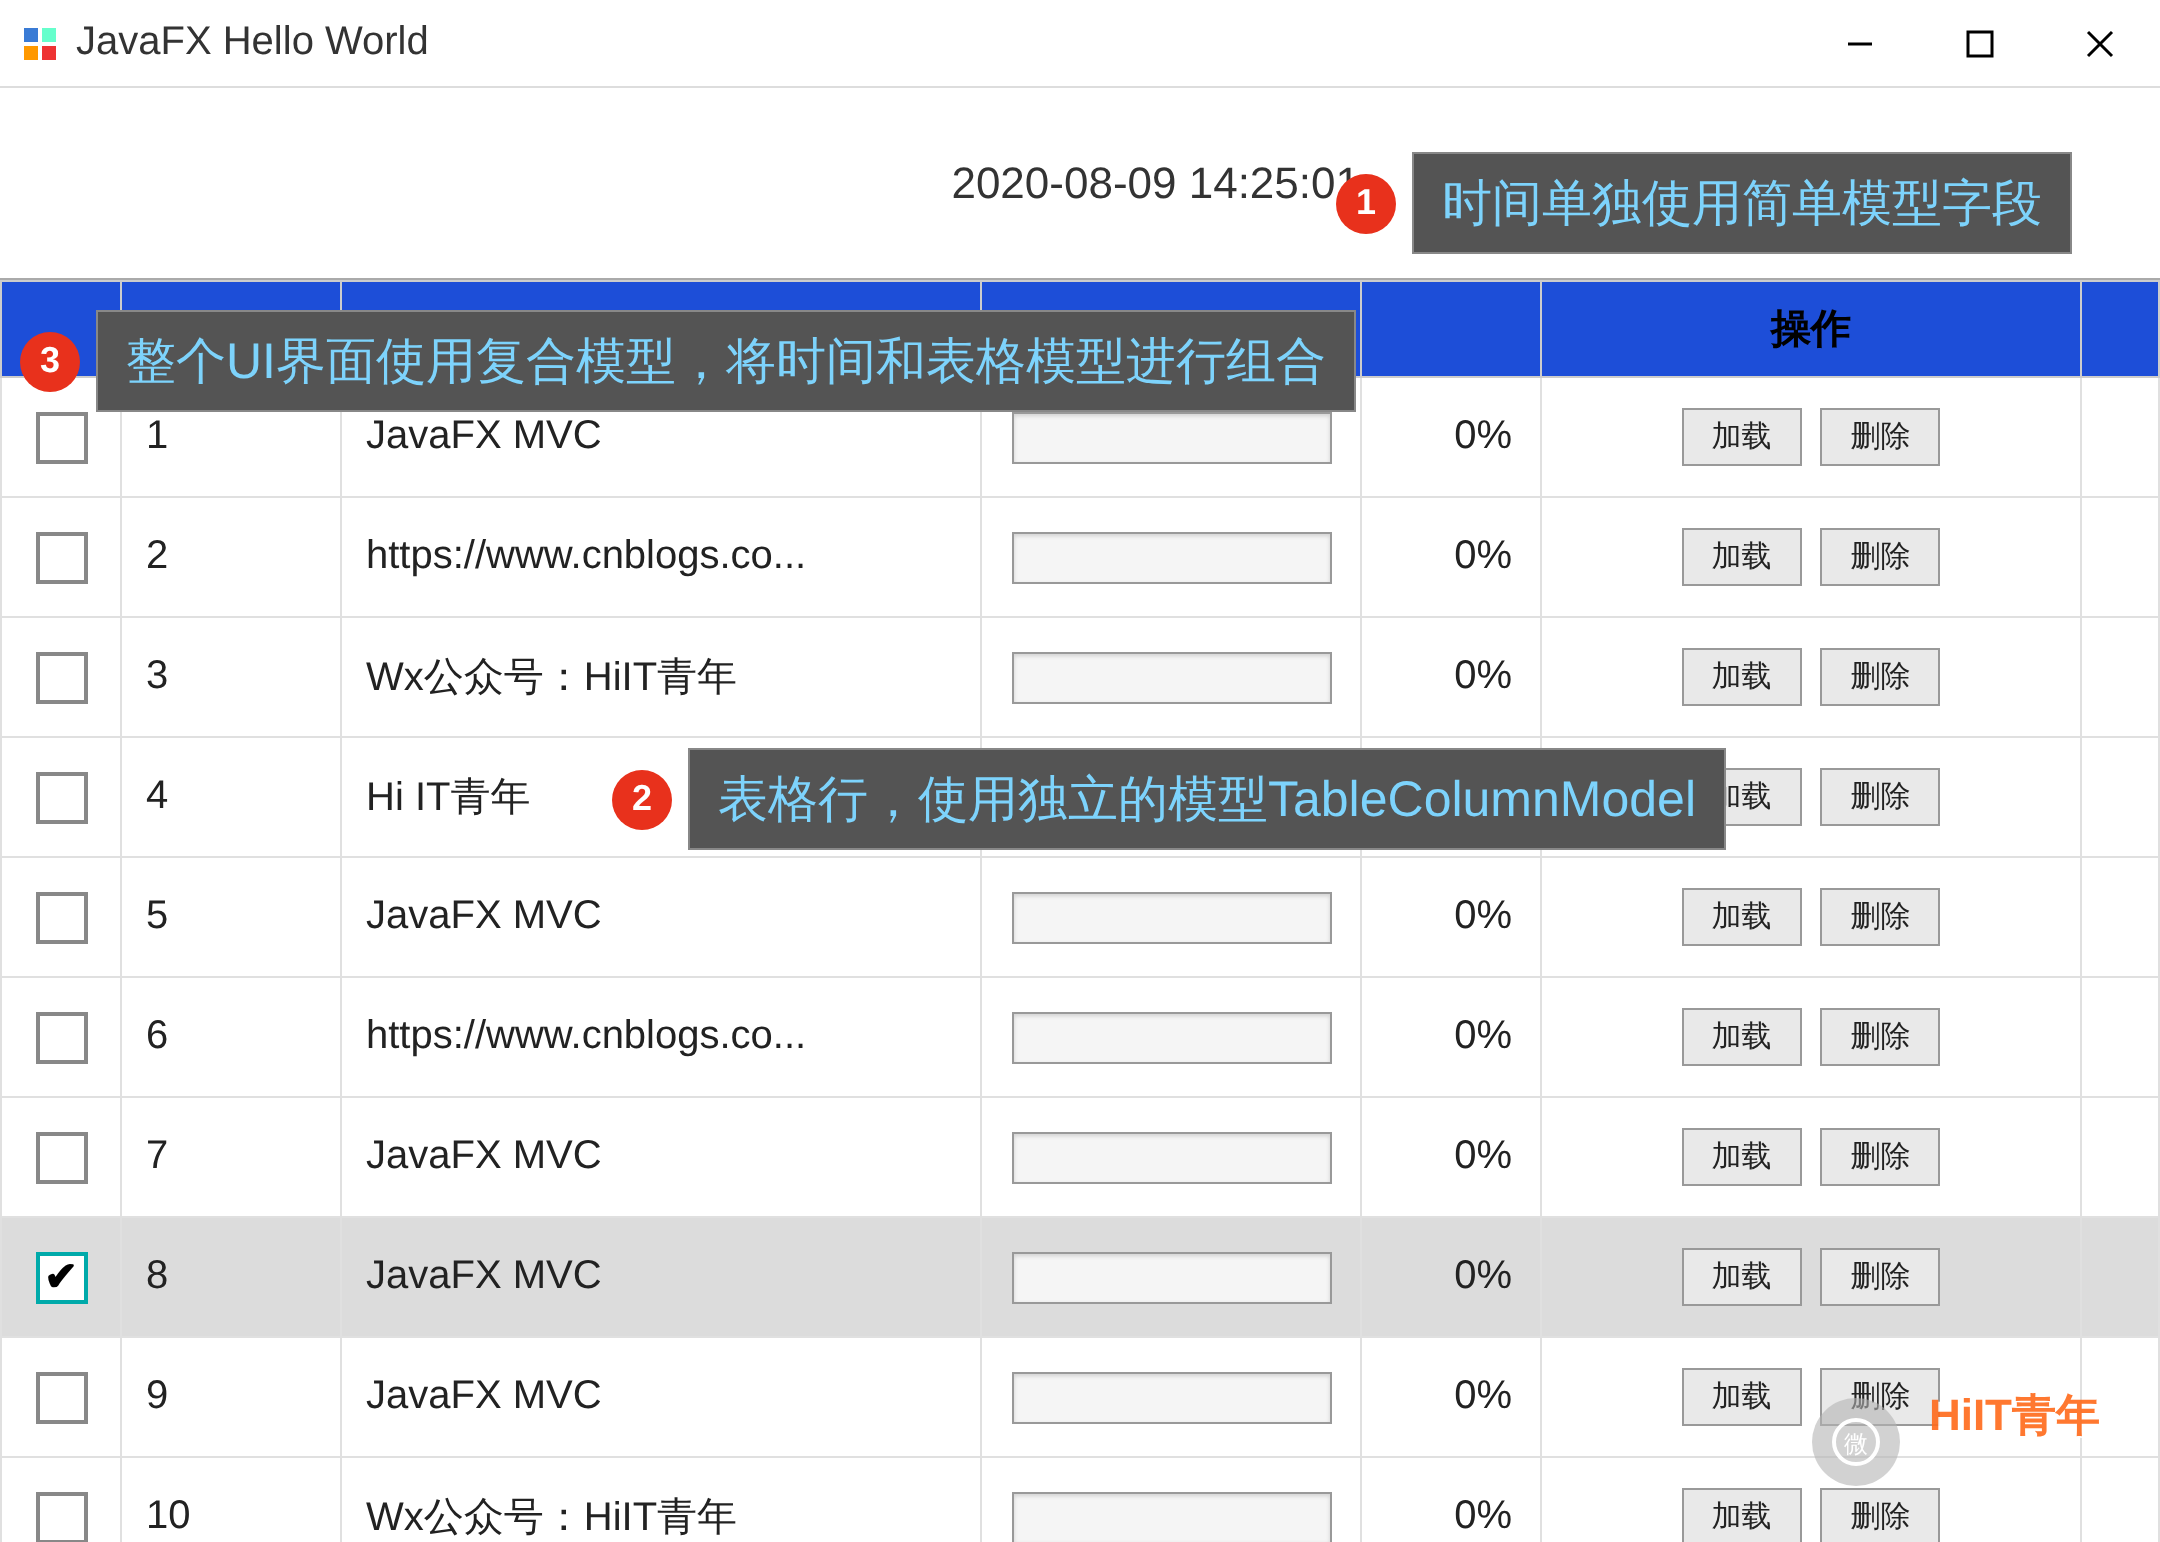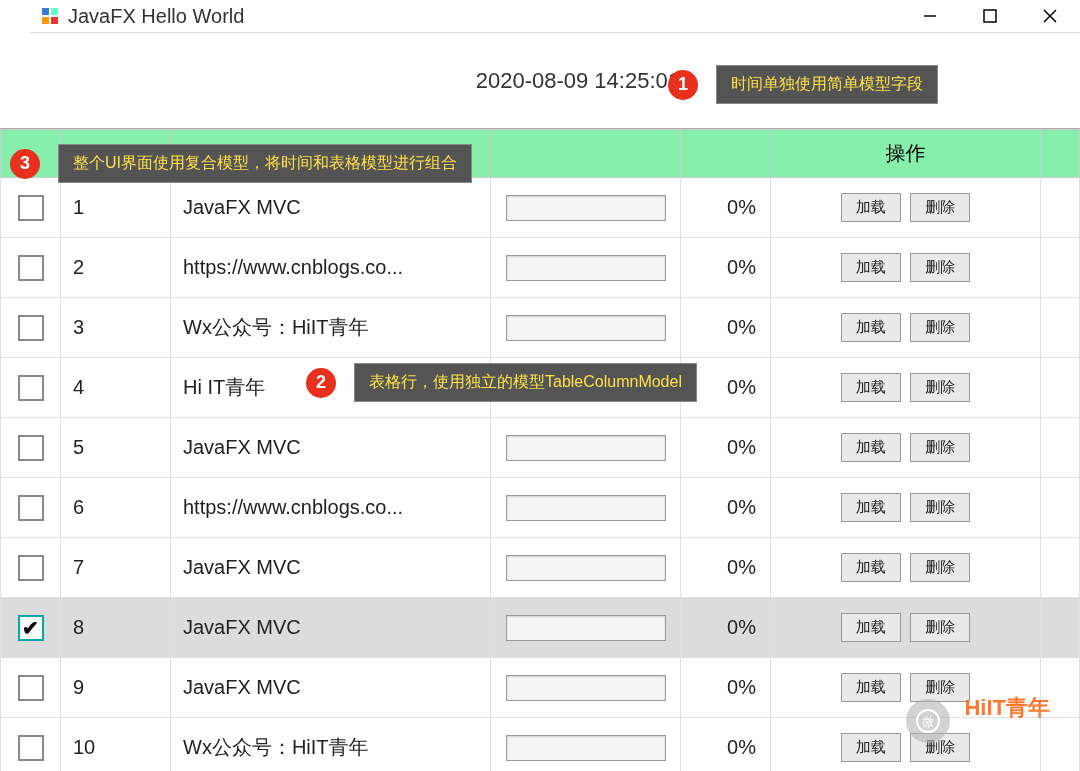--- a/index.html
+++ b/index.html
@@ -1,41 +1,41 @@
 <!DOCTYPE html>
 <html><head>
 <meta charset="utf-8">
 <style>
 * { box-sizing: border-box; margin: 0; padding: 0; }
 body { font-family: "Microsoft YaHei", "Segoe UI", Arial, sans-serif; background: #fff; width: 1080px; height: 771px; overflow: hidden; position: relative; }
 
 
-.titlebar { height: 33px; display: flex; align-items: center; justify-content: space-between; border-bottom: 1px solid #ddd; padding-left: 10px; margin-left: 30px; }
+.titlebar { height: 44px; display: flex; align-items: center; justify-content: space-between; border-bottom: 1px solid #ddd; padding-left: 10px; }
 .titlebar-left { display: flex; align-items: center; gap: 8px; }
 .app-icon { width: 20px; height: 20px; display: inline-block; }
 .title-text { font-size: 20px; color: #333; }
 .win-controls { display: flex; }
 .win-btn { width: 60px; height: 44px; display: flex; align-items: center; justify-content: center; font-size: 18px; color: #333; }
 .win-btn.close { font-size: 22px; }
 
 .content { position: relative; }
 
 
 .time-row { height: 95px; display: flex; align-items: center; justify-content: flex-end; padding-right: 20px; position: relative; }
 .timestamp { font-size: 22px; color: #333; position: absolute; right: 400px; top: 50%; transform: translateY(-50%); }
 
 
 .callout { position: absolute; display: flex; align-items: center; z-index: 10; }
 .badge { width: 30px; height: 30px; border-radius: 50%; background: #e8311c; color: #fff; display: flex; align-items: center; justify-content: center; font-size: 18px; font-weight: bold; margin-right: 8px; flex-shrink: 0; }
-.callout-box { background: #545454; color: #fde047; padding: 8px 14px; font-size: 16px; border: 1px solid #888; white-space: nowrap; margin-left: 10px; }
+.callout-box { background: #545454; color: #7dd3fc; padding: 8px 14px; font-size: 25px; border: 1px solid #888; white-space: nowrap; }
 
 
 .table-wrap { border-top: 1px solid #aaa; }
 table { width: 100%; border-collapse: collapse; table-layout: fixed; }
-th { background: #86efac; font-weight: normal; font-size: 20px; padding: 10px 8px; border: 1px solid #ccc; text-align: center; height: 36px; }
+th { background: #1d4ed8; font-weight: bold; font-size: 20px; padding: 10px 8px; border: 1px solid #ccc; text-align: center; height: 36px; }
 td { border: 1px solid #e0e0e0; padding: 6px 8px; font-size: 20px; color: #222; height: 60px; overflow: hidden; white-space: nowrap; text-overflow: ellipsis; }
 tr.selected td { background: #dcdcdc; }
 .col-check { width: 60px; text-align: center; }
 .col-id { width: 110px; padding-left: 12px; }
 .col-name { width: 320px; padding-left: 12px; }
 .col-progress { width: 190px; text-align: center; }
 .col-pct { width: 90px; text-align: right; padding-right: 14px; }
 .col-ops { width: 270px; text-align: center; }
 .col-tail { width: auto; }
 

